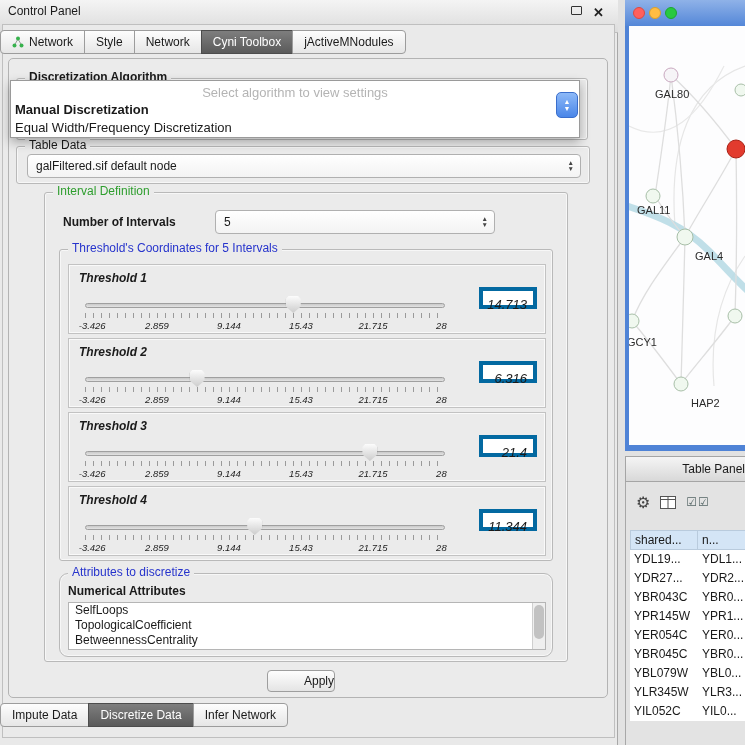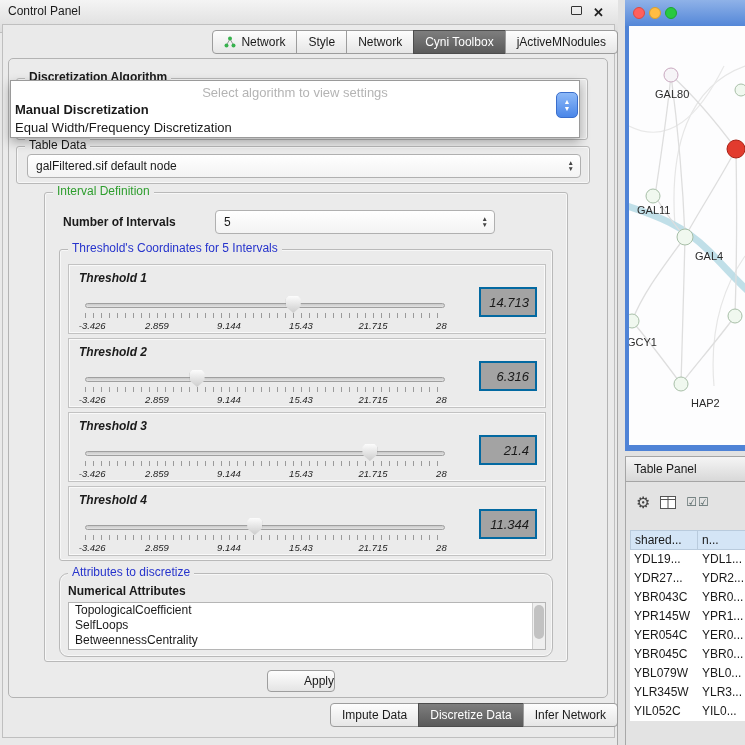--- a/index.html
+++ b/index.html
@@ -15,21 +15,21 @@
   .cp-titlebar { position:absolute; left:0; top:0; width:618px; height:33px;
                  background:linear-gradient(#f4f4f4,#dcdcdc); border-bottom:1px solid #bdbdbd;
                  line-height:22px; padding-left:8px; }
   .float-icon { position:absolute; right:36px; top:6px; width:11px; height:9px;
                 border:1.5px solid #333; border-radius:1px; }
   .close-icon { position:absolute; right:14px; top:2px; font-size:13px; font-weight:bold; color:#222; }
   .cp-frame { position:absolute; left:2px; top:24px; width:613px; height:714px;
               border:1px solid #bfbfbf; background:#eaeaea; }
 
   
-  .tabrow { position:absolute; left:0; width:618px; display:flex; justify-content:flex-end; }
+  .tabrow { position:absolute; left:0; width:618px; display:flex; justify-content:flex-start; }
   .tabrow.top { top:30px; }
   .tabrow.bottom { top:703px; }
   .tab { height:24px; line-height:22px; padding:0 11px; border:1px solid #9c9c9c; margin-left:-1px;
          background:linear-gradient(#fdfdfd,#e6e6e6); white-space:nowrap; display:flex; align-items:center; gap:5px; }
   .tab:first-child { border-radius:4px 0 0 4px; margin-left:0; }
   .tab:last-child  { border-radius:0 4px 4px 0; }
   .tab.selected { background:linear-gradient(#7e7e7e,#5a5a5a); color:#fff; border-color:#4c4c4c; }
 
   
   .cyni-panel { position:absolute; left:8px; top:58px; width:600px; height:640px;
@@ -68,22 +68,22 @@
   .track { position:absolute; left:0; top:4px; width:360px; height:5px; border:1px solid #9f9f9f;
            border-radius:3px; background:linear-gradient(#c9c9c9,#e3e3e3); }
   .thumb { position:absolute; top:-3px; width:15px; height:17px;
            background:linear-gradient(#fcfcfc,#cccccc);
            clip-path:polygon(50% 100%, 0 62%, 0 18%, 18% 0, 82% 0, 100% 18%, 100% 62%);
            filter:drop-shadow(0 0 1px #777); }
   .ticks { position:absolute; left:0; top:14px; width:360px; height:5px;
            background-image:repeating-linear-gradient(to right,#9a9a9a 0 1px,transparent 1px 8px); }
   .ticklabels { position:absolute; left:0; top:21px; width:360px; height:12px; }
   .ticklabels span { position:absolute; transform:translateX(-50%); font-size:9.5px; color:#222; white-space:nowrap; }
-  .val-box { position:absolute; right:8px; top:22px; width:58px; height:30px; background:#a3a3a3;
-             border:2px solid #0369a1; font-size:13px; text-align:right; line-height:28px; padding-right:6px; }
+  .val-box { position:absolute; right:8px; top:22px; width:58px; height:22px; background:#ffffff;
+             border:4px solid #0369a1; font-size:13px; text-align:right; line-height:28px; padding-right:6px; }
 
   
   .listbox { position:absolute; left:8px; top:28px; width:478px; height:48px; background:#fff;
              border:1px solid #b5b5b5; overflow:hidden; }
   .listbox .item { line-height:15px; padding-left:6px; white-space:nowrap; }
   .vscroll { position:absolute; right:0; top:0; bottom:0; width:13px; background:#efefef; border-left:1px solid #cfcfcf; }
   .vscroll .vthumb { position:absolute; left:1px; right:1px; top:2px; height:34px; background:#c2c2c2; border-radius:5px; }
 
   .apply-btn { position:absolute; left:267px; top:670px; width:68px; height:22px;
                background:linear-gradient(#fefefe,#e4e4e4); border:1px solid #9e9e9e; border-radius:4px;
@@ -95,21 +95,21 @@
                   background:linear-gradient(#8fb2e8,#5487d8); }
   .tl { position:absolute; top:7px; width:12px; height:12px; border-radius:50%; }
   .tl.red { left:8px;  background:#ff605c; border:1px solid #d94a43; }
   .tl.yel { left:24px; background:#ffbd44; border:1px solid #d9a02e; }
   .tl.grn { left:40px; background:#28c940; border:1px solid #1ea62f; }
   .net-canvas { position:absolute; left:4px; top:26px; width:116px; height:419px; background:#fdfdfe; }
 
   
   .tp-header { position:absolute; left:625px; top:456px; width:120px; height:26px;
                background:linear-gradient(#f5f5f5,#d8d8d8); border:1px solid #a5a5a5; border-right:none;
-               line-height:24px; padding-left:8px; }
+               line-height:24px; padding-left:8px;text-align:right; }
   .tp-body { position:absolute; left:625px; top:482px; width:120px; height:263px;
              background:#e3e3e3; border-left:1px solid #a8a8a8; }
   .tp-toolbar { position:absolute; left:10px; top:8px; height:24px; display:flex; align-items:center; gap:10px; }
   .gear { font-size:16px; color:#444; }
   .checks { font-size:12px; color:#566; letter-spacing:1px; }
   .tp-table { position:absolute; left:4px; top:48px; width:116px; background:#fff; }
   .tp-hrow { display:flex; height:20px; }
   .tp-hcell { background:#d4e5f6; border:1px solid #b9cbdd; font-size:12px; line-height:18px; padding-left:4px;
               overflow:hidden; white-space:nowrap; }
   .tp-hcell.c1 { width:68px; }
@@ -267,22 +267,22 @@
           </div>
         </div>
         <div class="val-box">11.344</div>
       </div>
     </div>
 
     <div class="group" style="left:14px; top:380px; width:494px; height:84px;border-radius:9px;">
       <span class="g-title g-blue">Attributes to discretize</span>
       <span class="abs bold" style="left:8px; top:10px;">Numerical Attributes</span>
       <div class="listbox">
+        <div class="item">SelfLoops</div>
         <div class="item">TopologicalCoefficient</div>
-        <div class="item">SelfLoops</div>
         <div class="item">BetweennessCentrality</div>
         <div class="vscroll">
             <div class="vthumb"></div>
           </div>
       </div>
     </div>
   </div>
 
   <div class="apply-btn">Apply</div>
 

